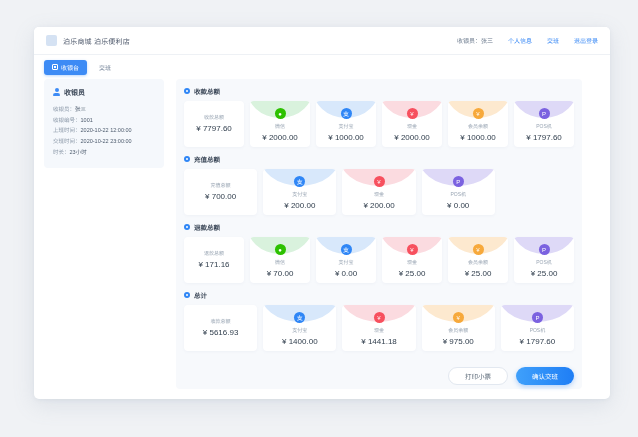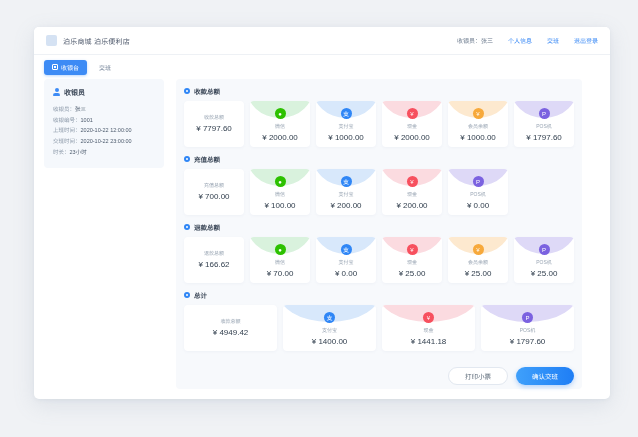--- a/index.html
+++ b/index.html
@@ -401,26 +401,20 @@
           <div class="section-head">
             <span class="sec-dot"></span>
             <span class="sec-title">充值总额</span>
           </div>
           <div class="card-row">
             <div class="stat-card">
               <div class="card-label plain">充值总额</div>
               <div class="card-value">¥ 700.00</div>
             </div>
             <div class="stat-card">
-              <div class="dome" style="background:#d9f2dd"></div>
-              <div class="card-icon" style="background:#2dc100">●</div>
-              <div class="card-label">微信</div>
-              <div class="card-value">¥ 100.00</div>
-            </div>
-            <div class="stat-card">
               <div class="dome" style="background:#d8e8fb"></div>
               <div class="card-icon" style="background:#2f86f6">支</div>
               <div class="card-label">支付宝</div>
               <div class="card-value">¥ 200.00</div>
             </div>
             <div class="stat-card">
               <div class="dome" style="background:#fbdbe0"></div>
               <div class="card-icon" style="background:#f7505e">¥</div>
               <div class="card-label">现金</div>
               <div class="card-value">¥ 200.00</div>
@@ -435,21 +429,21 @@
           </div>
         </div>
         <div class="section">
           <div class="section-head">
             <span class="sec-dot"></span>
             <span class="sec-title">退款总额</span>
           </div>
           <div class="card-row">
             <div class="stat-card">
               <div class="card-label plain">退款总额</div>
-              <div class="card-value">¥ 166.62</div>
+              <div class="card-value">¥ 171.16</div>
             </div>
             <div class="stat-card">
               <div class="dome" style="background:#d9f2dd"></div>
               <div class="card-icon" style="background:#2dc100">●</div>
               <div class="card-label">微信</div>
               <div class="card-value">¥ 70.00</div>
             </div>
             <div class="stat-card">
               <div class="dome" style="background:#d8e8fb"></div>
               <div class="card-icon" style="background:#2f86f6">支</div>
@@ -477,33 +471,39 @@
           </div>
         </div>
         <div class="section">
           <div class="section-head">
             <span class="sec-dot"></span>
             <span class="sec-title">总计</span>
           </div>
           <div class="card-row">
             <div class="stat-card">
               <div class="card-label plain">收款总额</div>
-              <div class="card-value">¥ 4949.42</div>
+              <div class="card-value">¥ 5616.93</div>
             </div>
             <div class="stat-card">
               <div class="dome" style="background:#d8e8fb"></div>
               <div class="card-icon" style="background:#2f86f6">支</div>
               <div class="card-label">支付宝</div>
               <div class="card-value">¥ 1400.00</div>
             </div>
             <div class="stat-card">
               <div class="dome" style="background:#fbdbe0"></div>
               <div class="card-icon" style="background:#f7505e">¥</div>
               <div class="card-label">现金</div>
               <div class="card-value">¥ 1441.18</div>
+            </div>
+            <div class="stat-card">
+              <div class="dome" style="background:#fde9cf"></div>
+              <div class="card-icon" style="background:#f7a93b">¥</div>
+              <div class="card-label">会员余额</div>
+              <div class="card-value">¥ 975.00</div>
             </div>
             <div class="stat-card">
               <div class="dome" style="background:#ded9f7"></div>
               <div class="card-icon" style="background:#7b62e0">P</div>
               <div class="card-label">POS机</div>
               <div class="card-value">¥ 1797.60</div>
             </div>
           </div>
         </div>
         <div class="footer">

